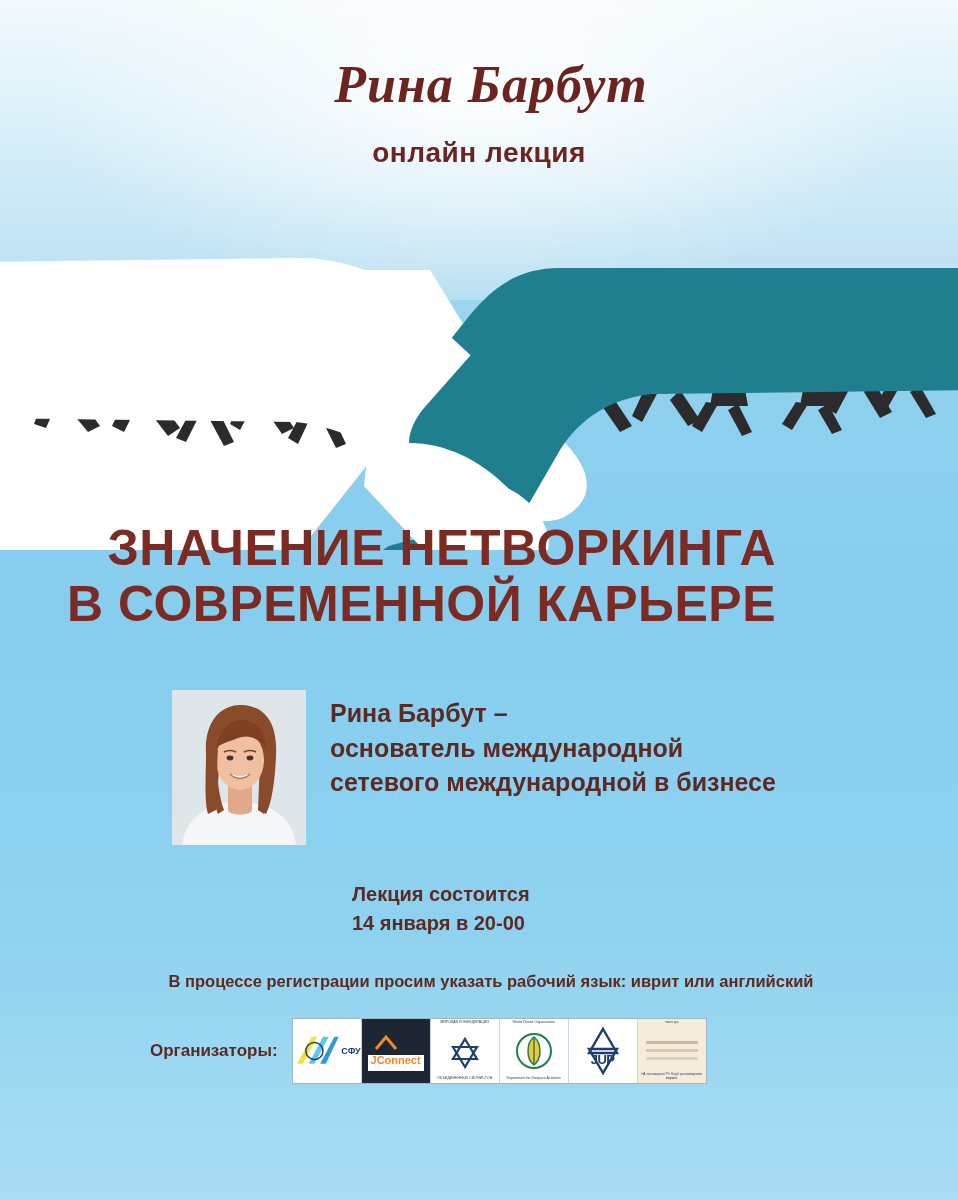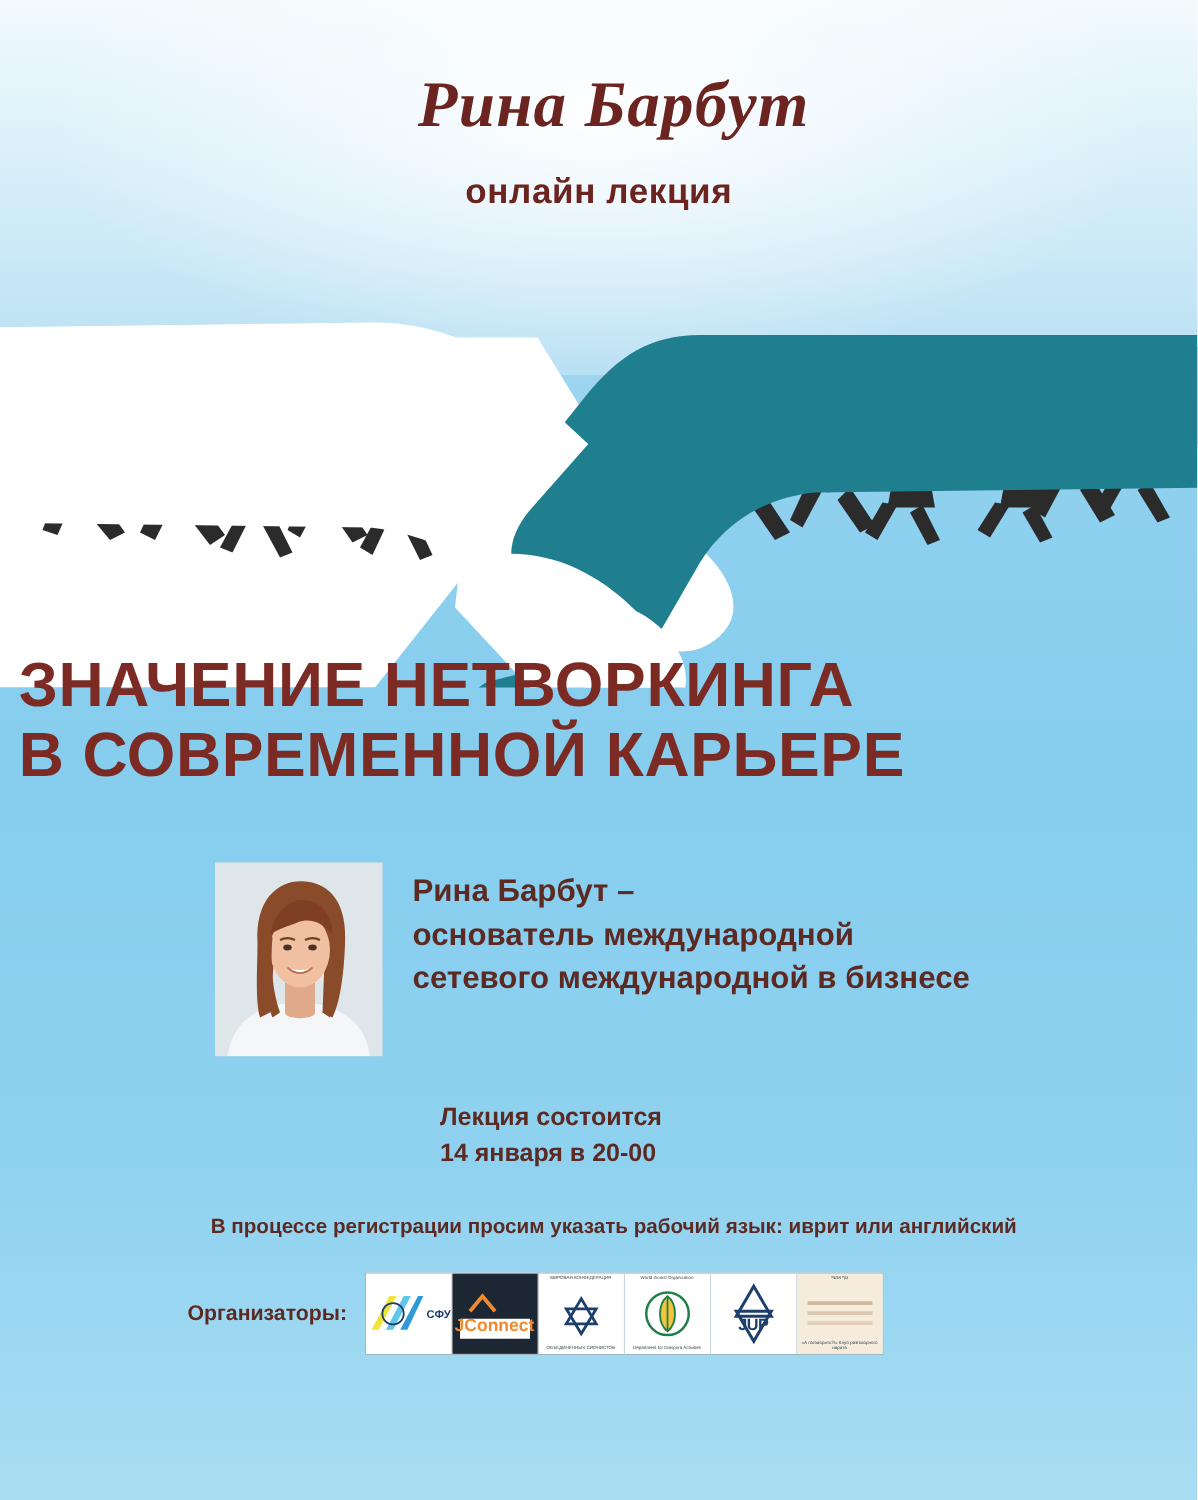--- a/index.html
+++ b/index.html
@@ -75,23 +75,23 @@
   .illus {
     position: absolute;
     left: 0; top: 150px;
     width: 958px; height: 400px;
     z-index: 20;
   }
 
   
   .title-block {
     position: absolute;
-    left: 15px; top: 520px;
+    left: 0; top: 520px;
     width: 776px;
-    text-align: left;
+    text-align: right;
     z-index: 30;
   }
   .title-line {
     font-family: "Liberation Sans", sans-serif;
     font-weight: bold;
     font-size: 50px;
     line-height: 1.12;
     color: #7b2b23;
     letter-spacing: 0.5px;
   }
@@ -451,21 +451,21 @@
         </svg>
         <div class="logo-mid">СФУ</div>
       </div>
 
       <div class="logo" style="background:#1d2733;">
         <svg viewBox="0 0 68 64" width="68" height="64" style="position:absolute;left:0;top:0;" xmlns="http://www.w3.org/2000/svg">
           <rect width="68" height="64" fill="#1d2733"></rect>
           <rect x="6" y="36" width="56" height="16" fill="#ffffff"></rect>
           <path d="M 14,30 L 24,18 L 34,30" stroke="#f08a2c" stroke-width="3" fill="none"></path>
         </svg>
-        <div class="logo-mid" style="color:#f08a2c;position:relative;margin-top:18px;font-size:14px;">JConnect</div>
+        <div class="logo-mid" style="color:#f08a2c;position:relative;margin-top:18px;font-size:11px;">JConnect</div>
       </div>
 
       <div class="logo">
         <svg viewBox="0 0 68 64" width="68" height="64" style="position:absolute;left:0;top:0;" xmlns="http://www.w3.org/2000/svg">
           <rect width="68" height="64" fill="#ffffff"></rect>
           <path d="M 34,20 L 46,40 L 22,40 Z" fill="none" stroke="#1d3f6e" stroke-width="2.2"></path>
           <path d="M 34,48 L 22,28 L 46,28 Z" fill="none" stroke="#1d3f6e" stroke-width="2.2"></path>
         </svg>
         <div class="logo-top">МИРОВАЯ КОНФЕДЕРАЦИЯ</div>
         <div class="logo-cap">ОБЪЕДИНЁННЫХ СИОНИСТОВ</div>

